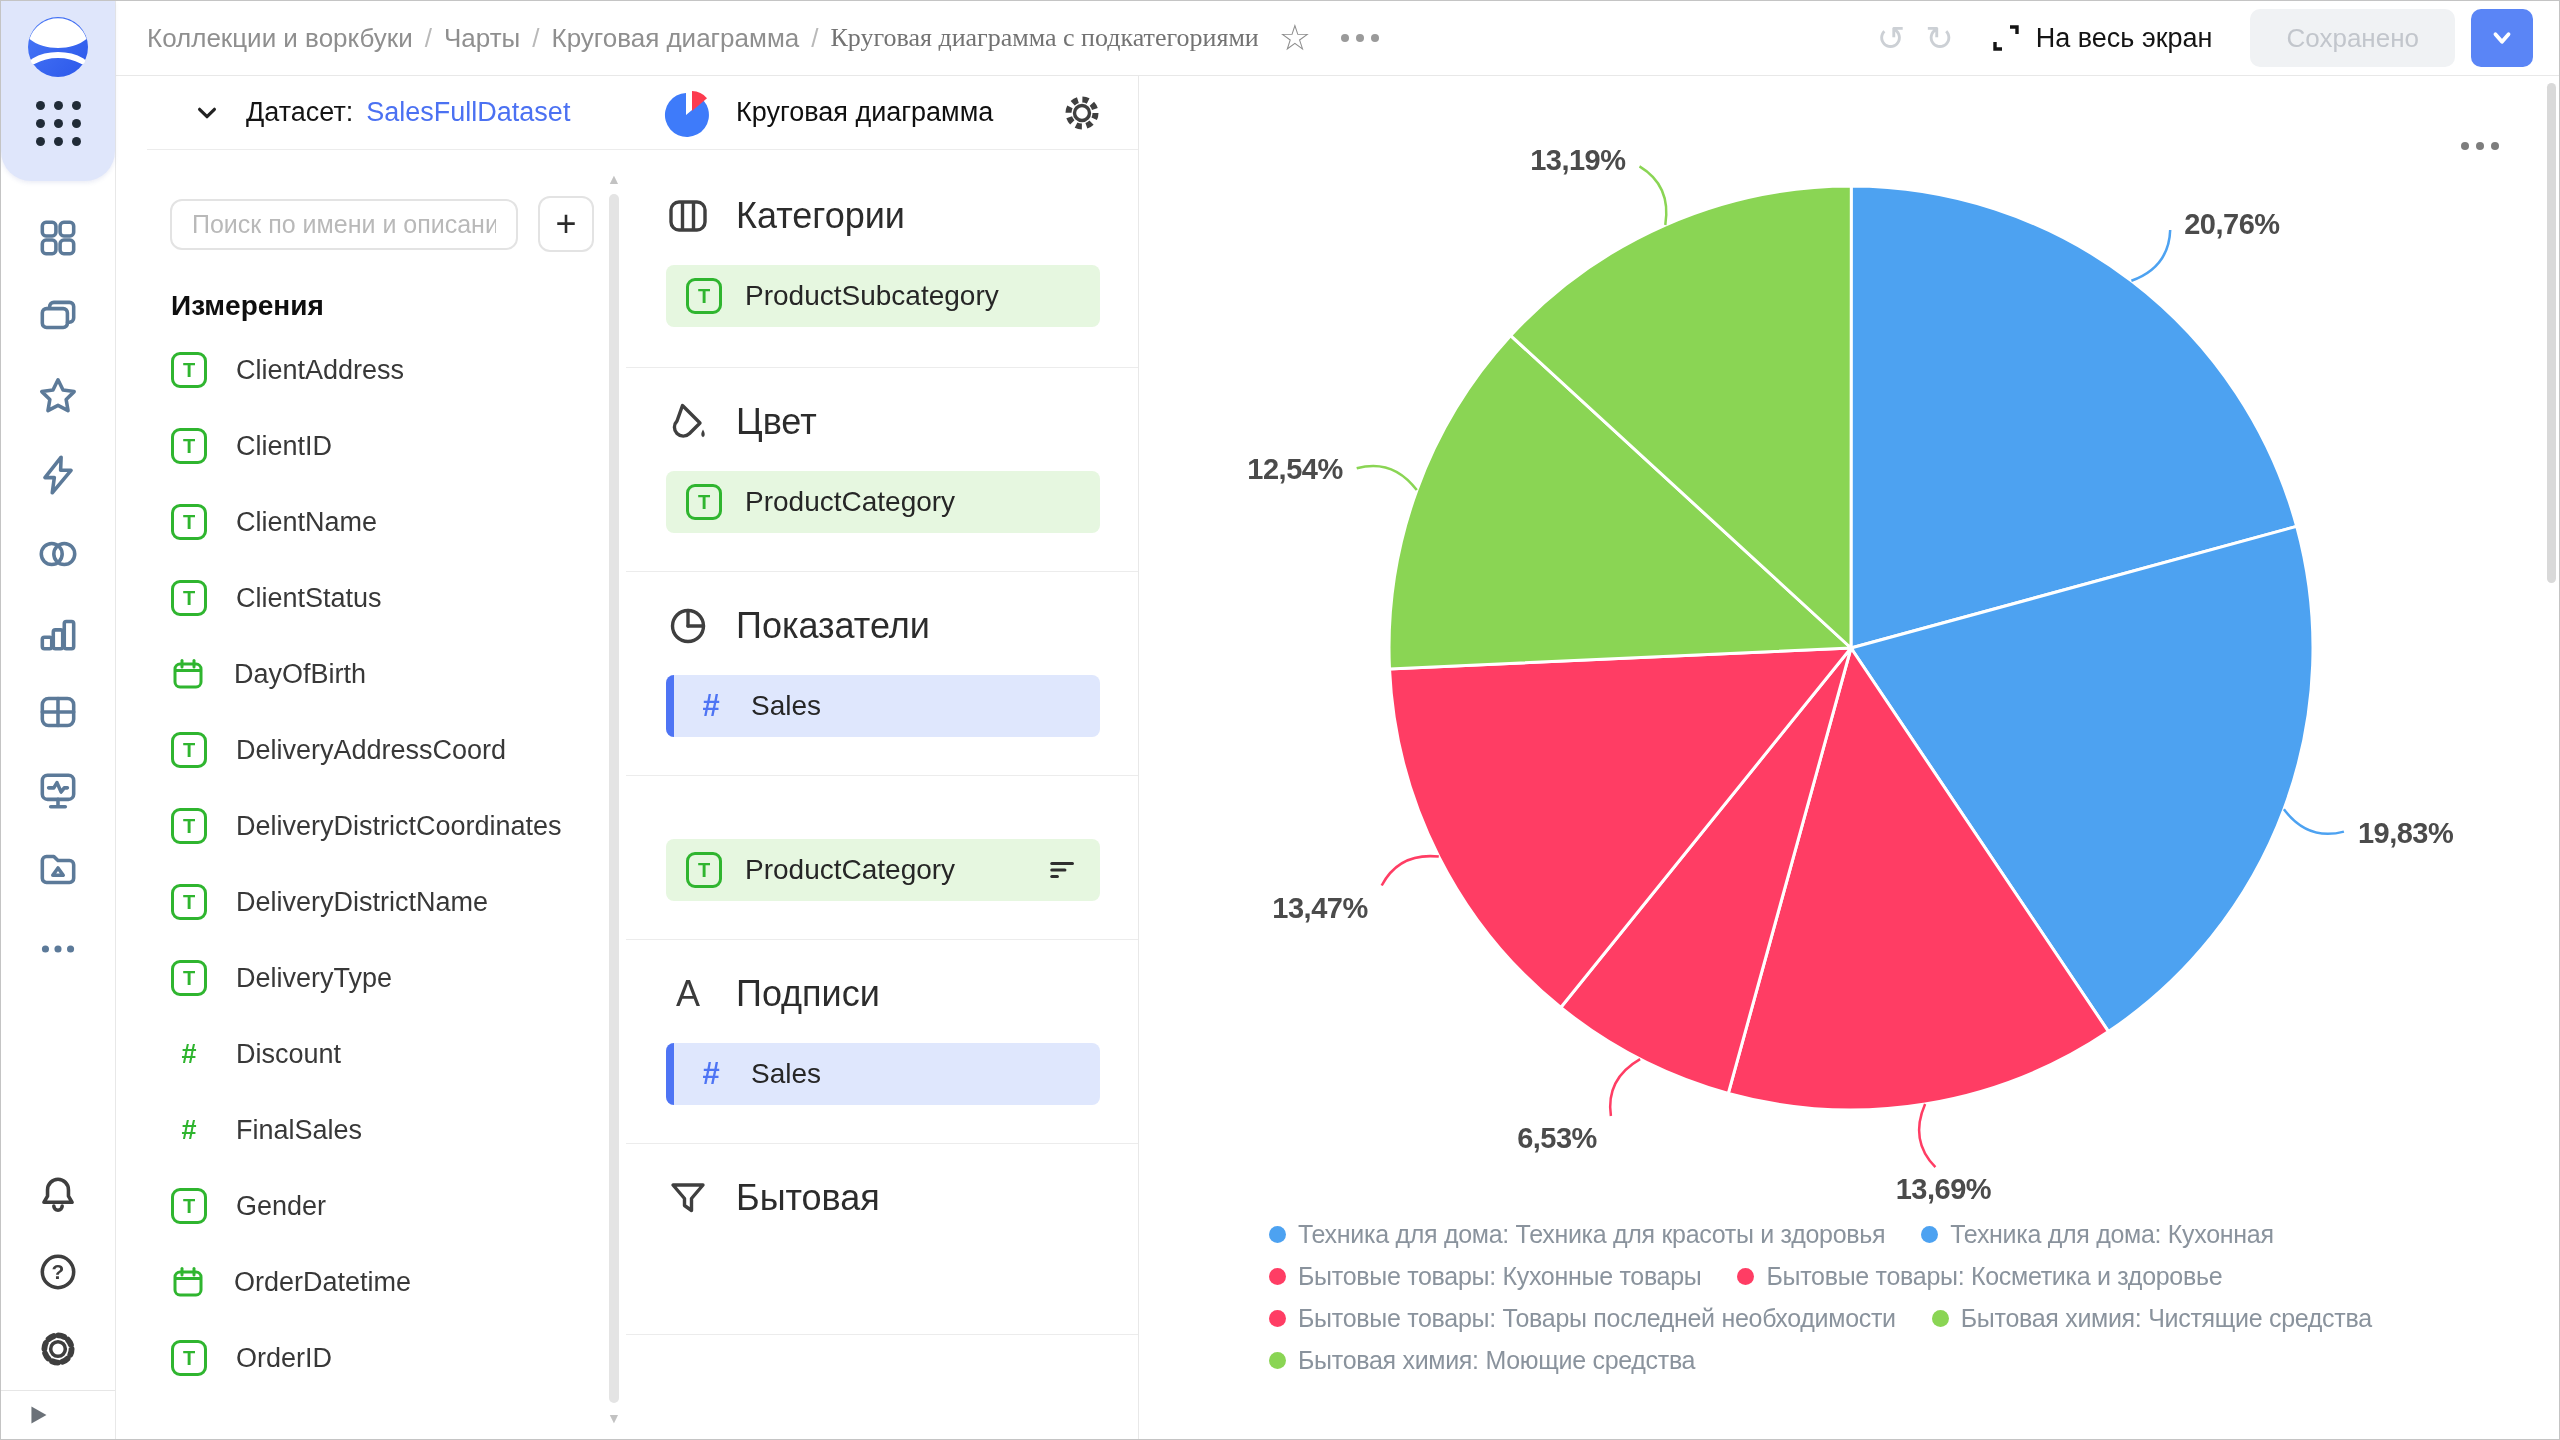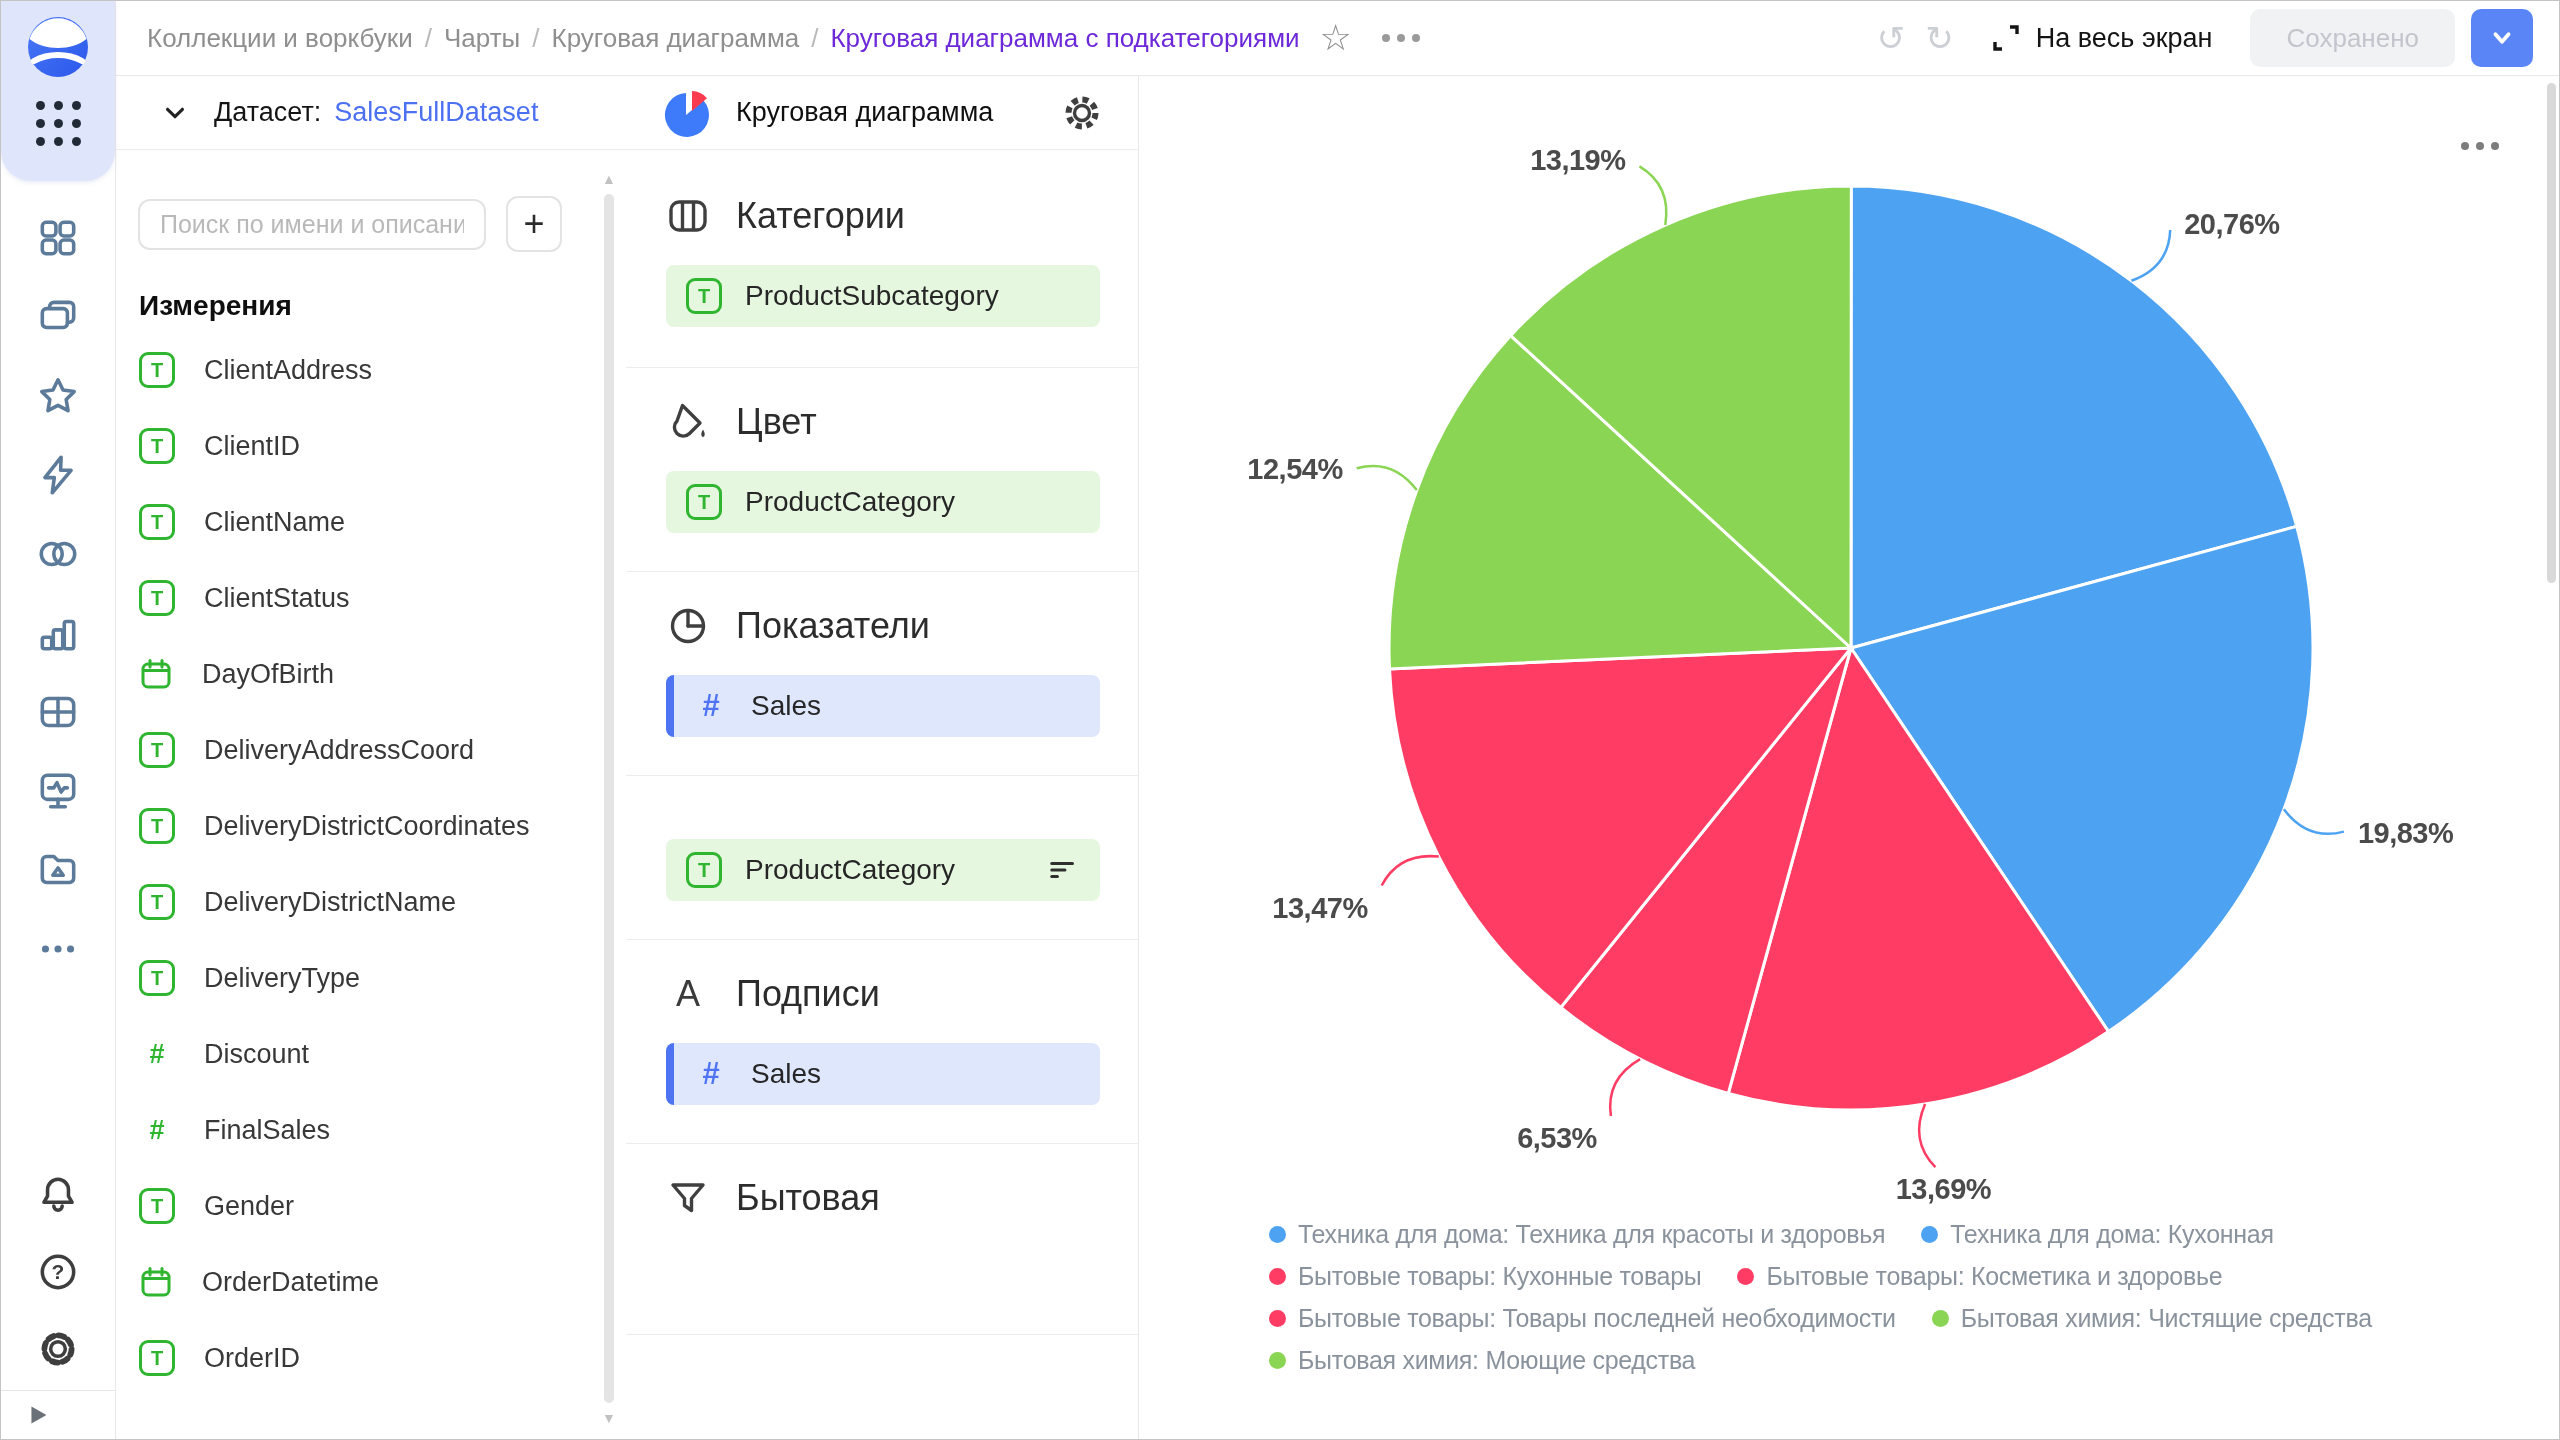--- a/index.html
+++ b/index.html
@@ -15,34 +15,34 @@
   .apps-grid i{width:9px;height:9px;border-radius:50%;background:#202b37;display:block;}
   .rail-nav{display:flex;flex-direction:column;align-items:center;margin-top:34px;gap:33px;flex:none;}
   .rail-icon{width:46px;height:46px;display:flex;align-items:center;justify-content:center;}
   .rail-bottom{display:flex;flex-direction:column;align-items:center;gap:31px;margin-top:auto;margin-bottom:18px;}
   .rail-foot{flex:none;height:48px;border-top:1px solid #e6e6e6;display:flex;align-items:center;padding-left:22px;}
 
   
   .topbar{position:absolute;left:114px;right:0;top:0;height:75px;background:#fff;border-bottom:1px solid #e8e8e8;display:flex;align-items:center;padding:0 26px 0 32px;box-sizing:border-box;z-index:5;}
   .crumbs{display:flex;align-items:center;gap:12px;font-size:26px;color:#8f8f8f;white-space:nowrap;}
   .crumb-sep{color:#b9b9b9;}
-  .crumb-last{color:#6d28d9;}
+  .crumb-last{color:#737373;font-family:Liberation Serif, serif;}
   .star{margin-left:20px;font-size:36px;color:#8d8d8d;line-height:1;}
   .hdots{margin-left:30px;display:flex;gap:7px;}
   .hdots i,.cdots i{width:8px;height:8px;border-radius:50%;background:#9a9a9a;display:block;}
   .tb-spacer{flex:1;}
   .undo,.redo{font-size:34px;color:#ccd0d5;line-height:1;padding:0 10px;}
   .fsicon{margin-left:26px;}
   .fslabel{margin-left:14px;font-size:27px;color:#141414;white-space:nowrap;}
   .save-btn{margin-left:38px;height:58px;padding:0 36px;border:none;border-radius:10px;background:#f0f2f4;color:#c2c6cc;font-size:26px;font-family:inherit;}
   .dd-btn{margin-left:16px;width:62px;height:58px;border:none;border-radius:10px;background:#5a85f6;display:flex;align-items:center;justify-content:center;}
 
   
   .panel{position:absolute;top:75px;bottom:0;background:#fff;box-sizing:border-box;}
-  .dataset-panel{left:114px;width:528px;border-right:6px solid #0ea5e9;overflow:hidden;}
+  .dataset-panel{left:114px;width:528px;border-right:1px solid #0ea5e9;overflow:hidden;padding-left:32px;}
   .config-panel{left:625px;width:513px;border-right:1px solid #e8e8e8;overflow:hidden;}
   .panel-head{height:74px;border-bottom:1px solid #ececec;display:flex;align-items:center;box-sizing:border-box;}
   .ds-head{padding-left:47px;}
   .ds-label{margin-left:26px;font-size:27px;color:#141414;}
   .ds-name{margin-left:13px;font-size:27px;color:#4b71f2;}
   .search-row{display:flex;align-items:center;margin:46px 0 0 23px;}
   .search-input{width:348px;height:51px;border:2px solid #e3e3e3;border-radius:12px;font-size:25px;font-family:inherit;color:#333;padding:0 20px;box-sizing:border-box;outline:none;}
   .search-input::placeholder{color:#b9b9b9;}
   .plus-btn{margin-left:20px;width:56px;height:56px;border:2px solid #e3e3e3;border-radius:12px;background:#fff;font-size:36px;font-weight:300;color:#2b2b2b;line-height:1;display:flex;align-items:center;justify-content:center;}
   .dims-title{margin:38px 0 0 24px;font-size:28px;font-weight:700;color:#0f0f0f;}

